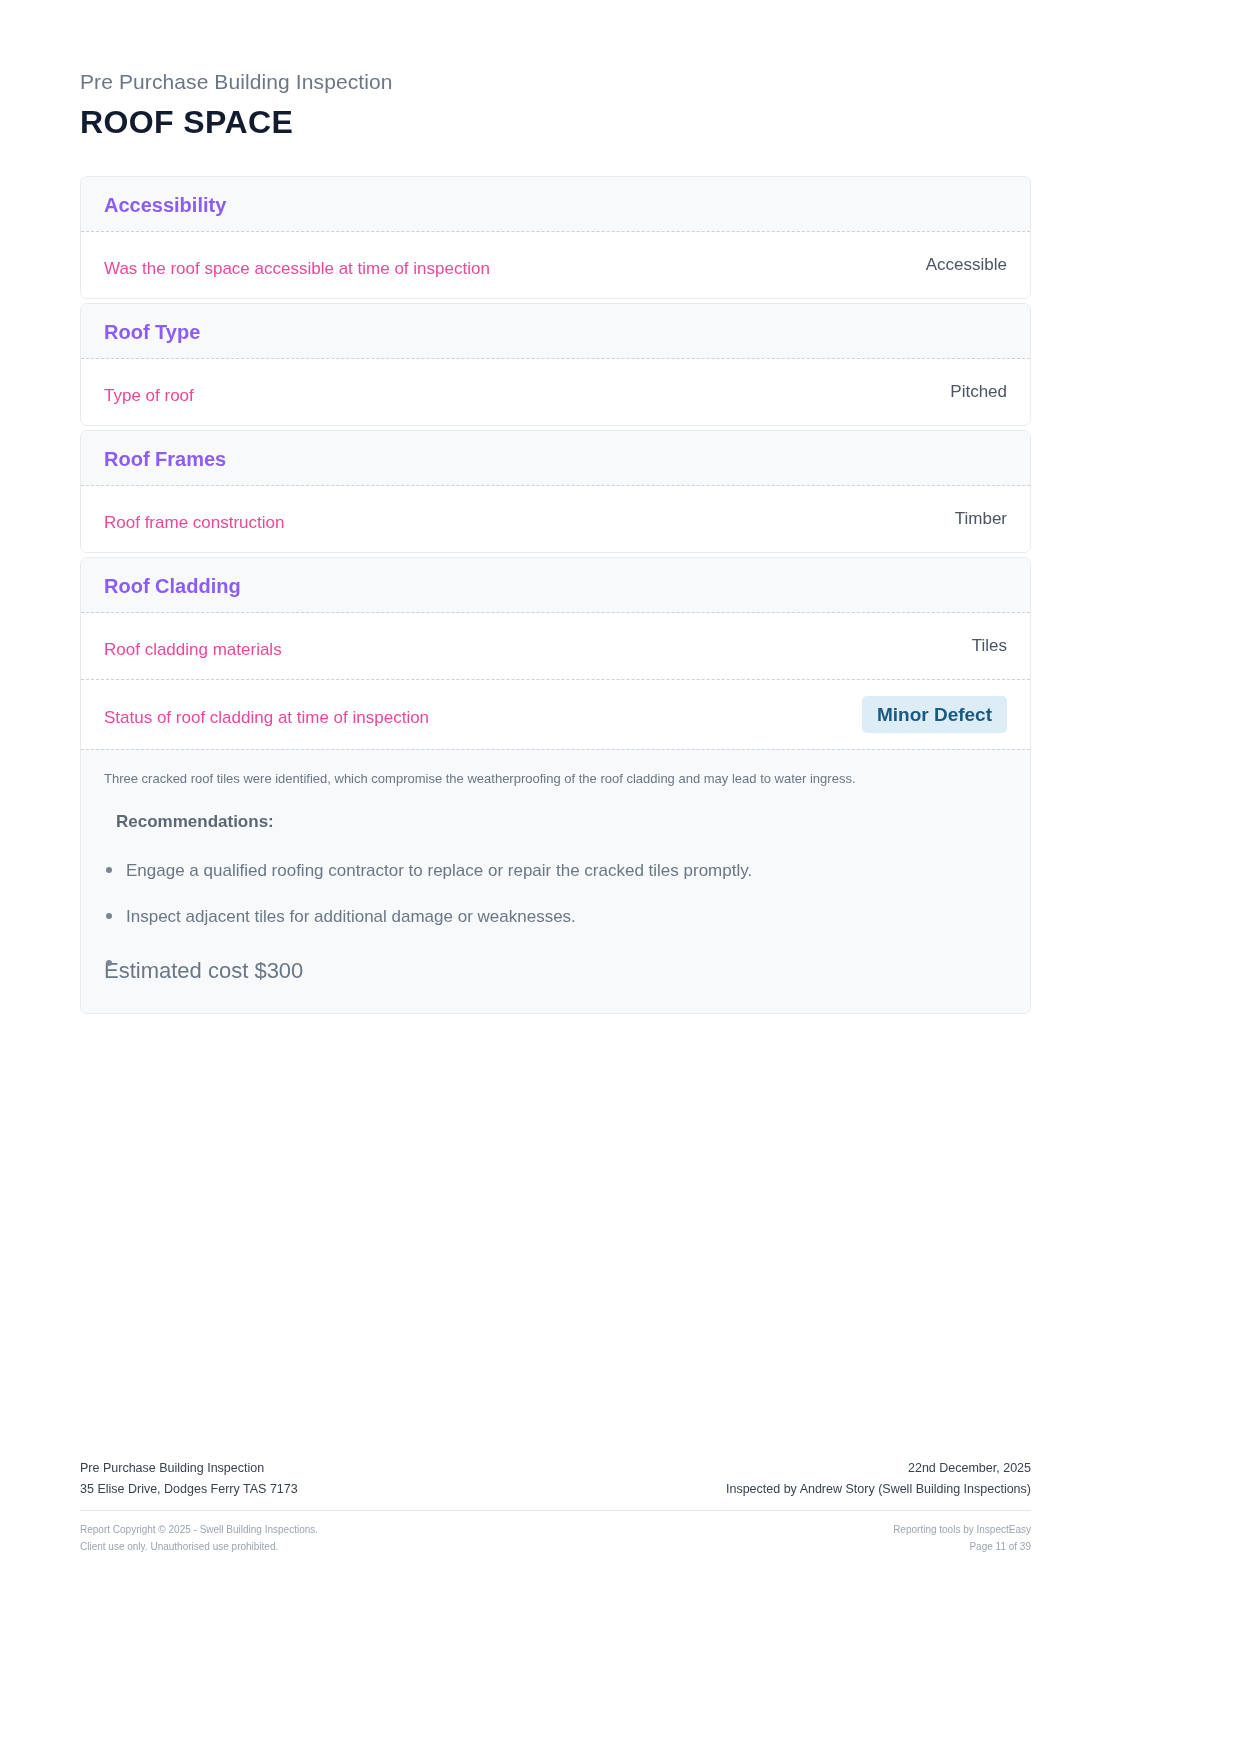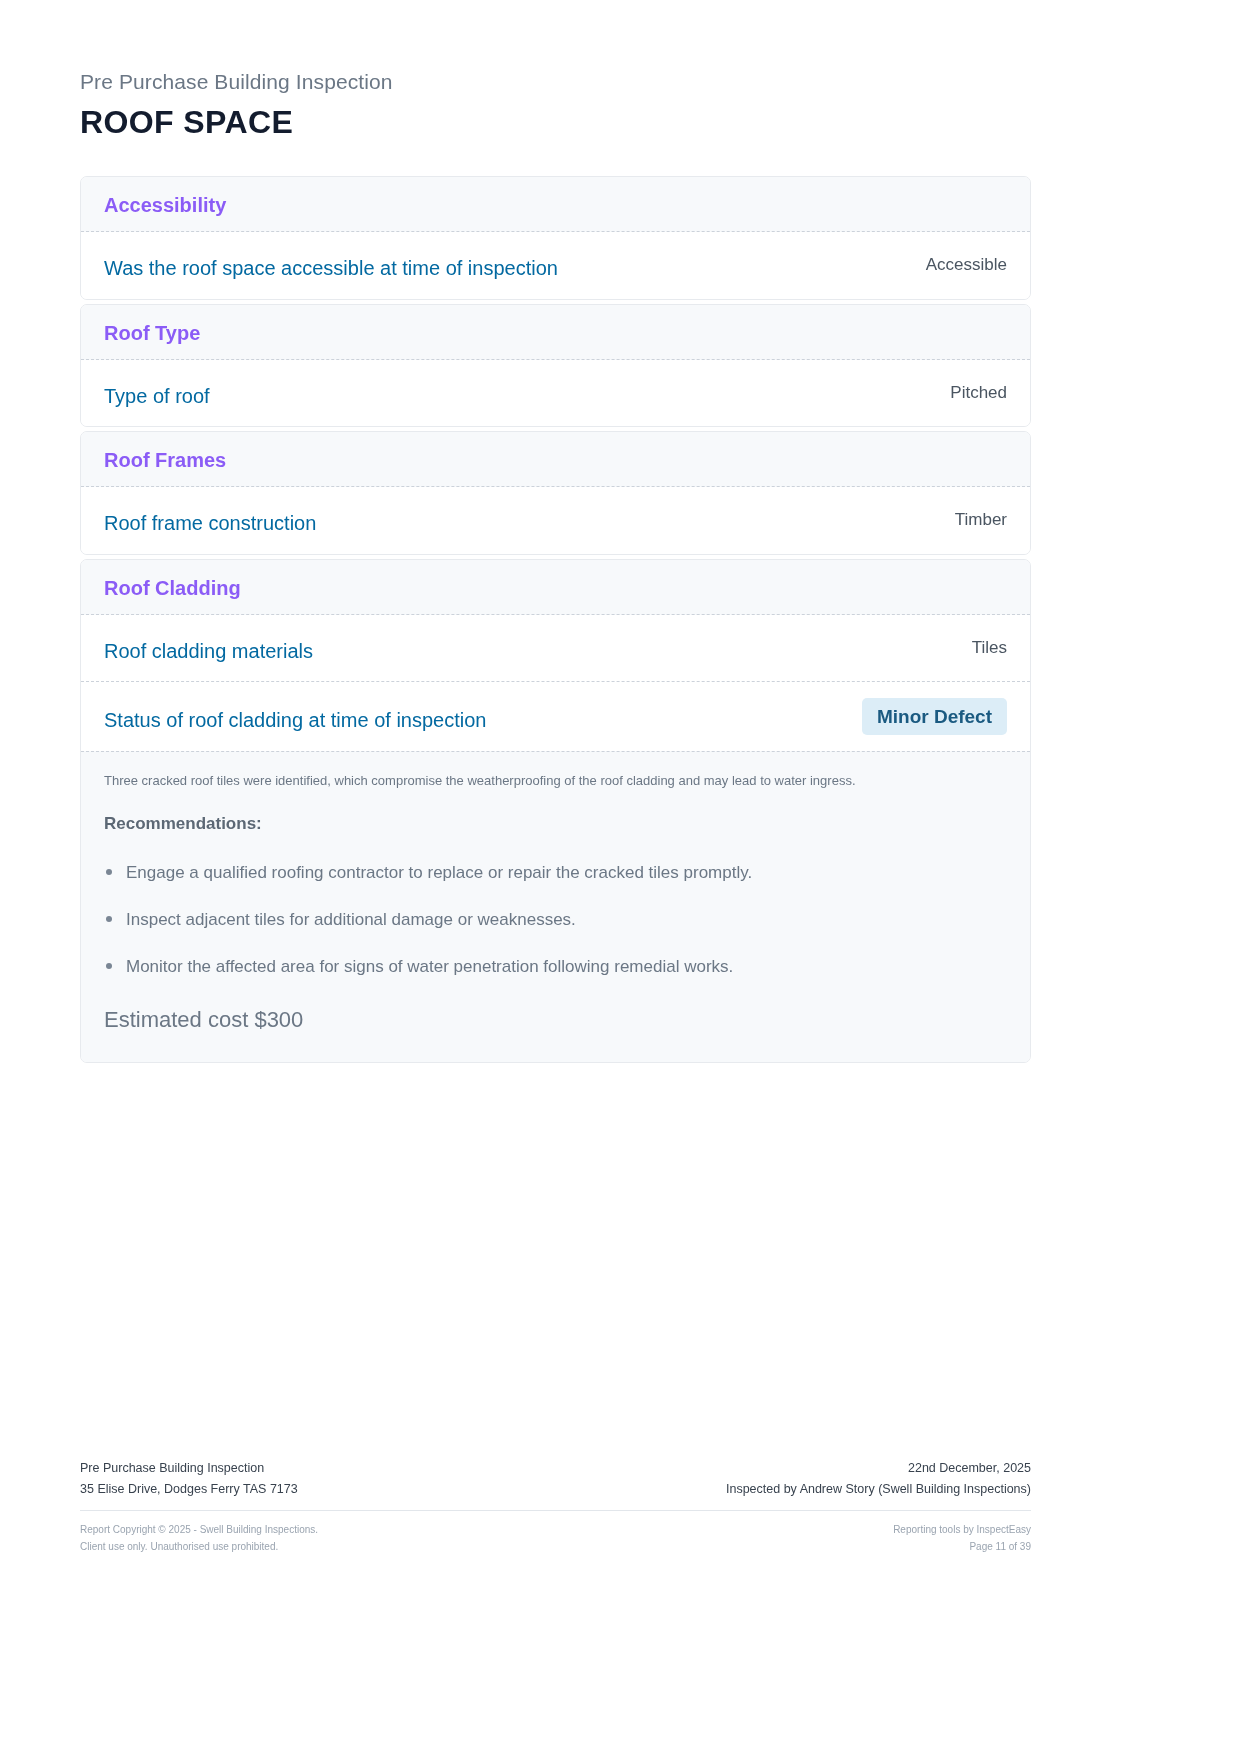--- a/index.html
+++ b/index.html
@@ -76,22 +76,22 @@
     align-items: center;
     justify-content: space-between;
     padding: 16px 23px;
     background: #ffffff;
     min-height: 34px;
   }
   .row + .row {
     border-top: 1px dashed #ccd2da;
   }
   .row-label {
-    font-size: 20px;
-    color: #0369a1;
+    font-size: 17px;
+    color: #ec4899;
     line-height: 1.38;
     max-width: 62%;
     margin-top: 7px;
   }
   .row-value {
     font-size: 17px;
     color: #4a5561;
     text-align: right;
     white-space: nowrap;
     padding-left: 18px;
@@ -118,21 +118,21 @@
     font-size: 13px;
     color: #6b7785;
     line-height: 1.52;
     margin: 0 0 22px 0;
     max-width: 900px;
   }
   .rec-heading {
     font-size: 17px;
     font-weight: bold;
     color: #5c6875;
-    margin: 0 0 26px 0;
+    margin: 0 0 26px 12px;
     line-height: 1.3;
   }
   .rec-list {
     list-style: none;
     margin: 0 0 26px 0;
     padding: 0;
   }
   .rec-item {
     position: relative;
     font-size: 17px;
@@ -255,21 +255,20 @@
           <li class="rec-item">
             <span class="rec-bullet"></span>
             <span>Engage a qualified roofing contractor to replace or repair the cracked tiles promptly.</span>
           </li>
           <li class="rec-item">
             <span class="rec-bullet"></span>
             <span>Inspect adjacent tiles for additional damage or weaknesses.</span>
           </li>
           <li class="rec-item">
             <span class="rec-bullet"></span>
-            <span>Monitor the affected area for signs of water penetration following remedial works.</span>
           </li>
         </ul>
         <p class="cost-line">Estimated cost $300</p>
       </div>
     </div>
 
   </div>
 
   <div class="footer">
     <div class="footer-top">

